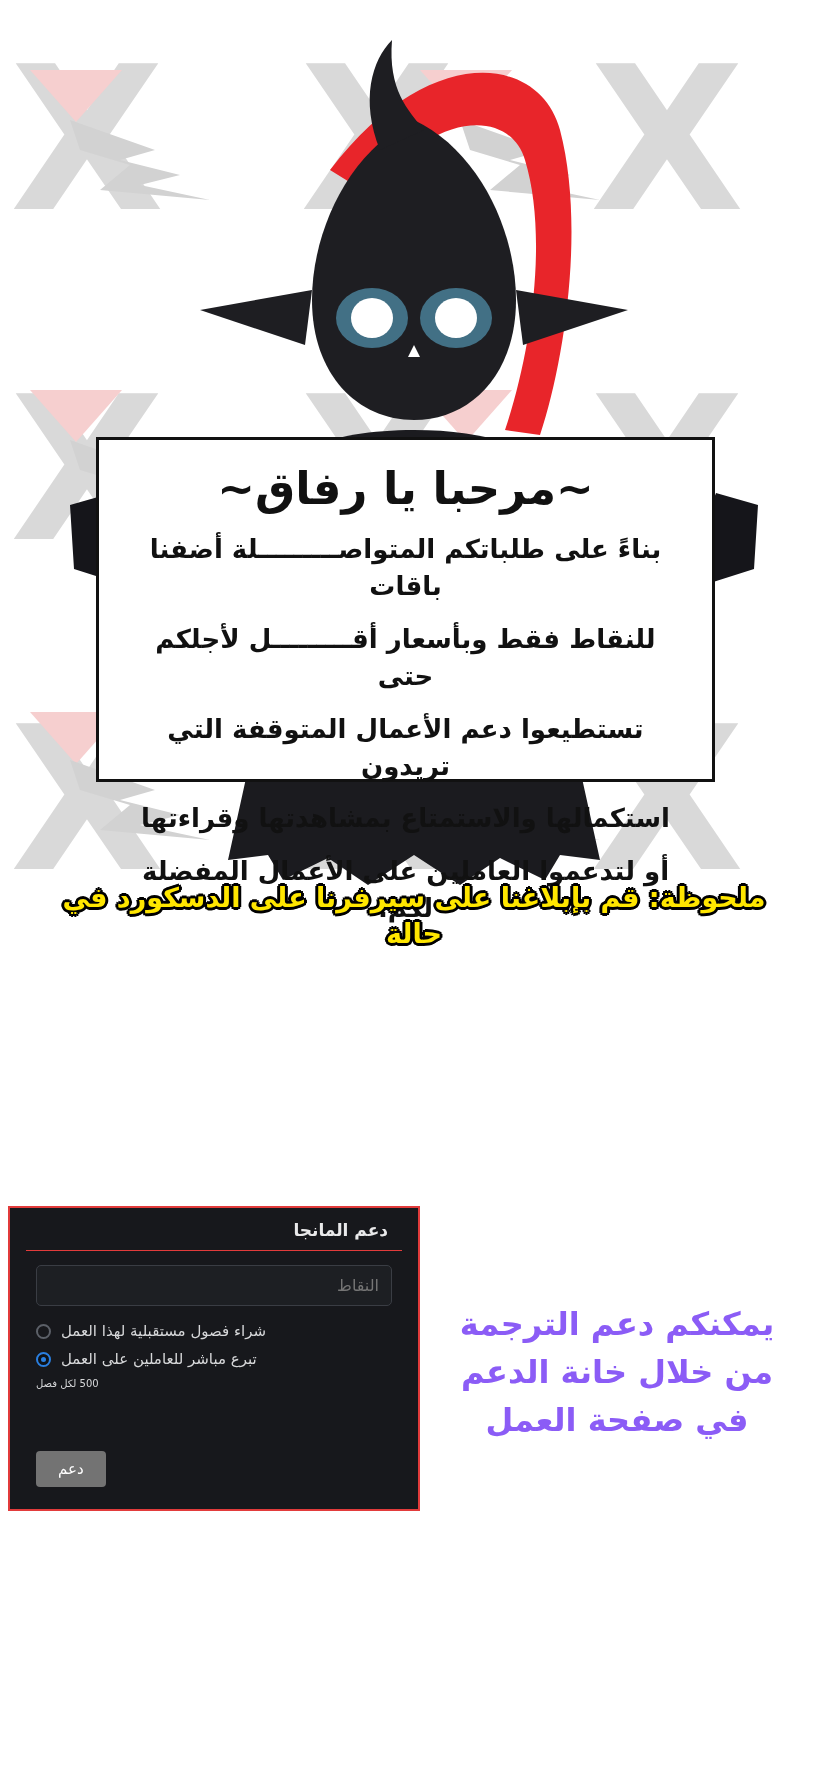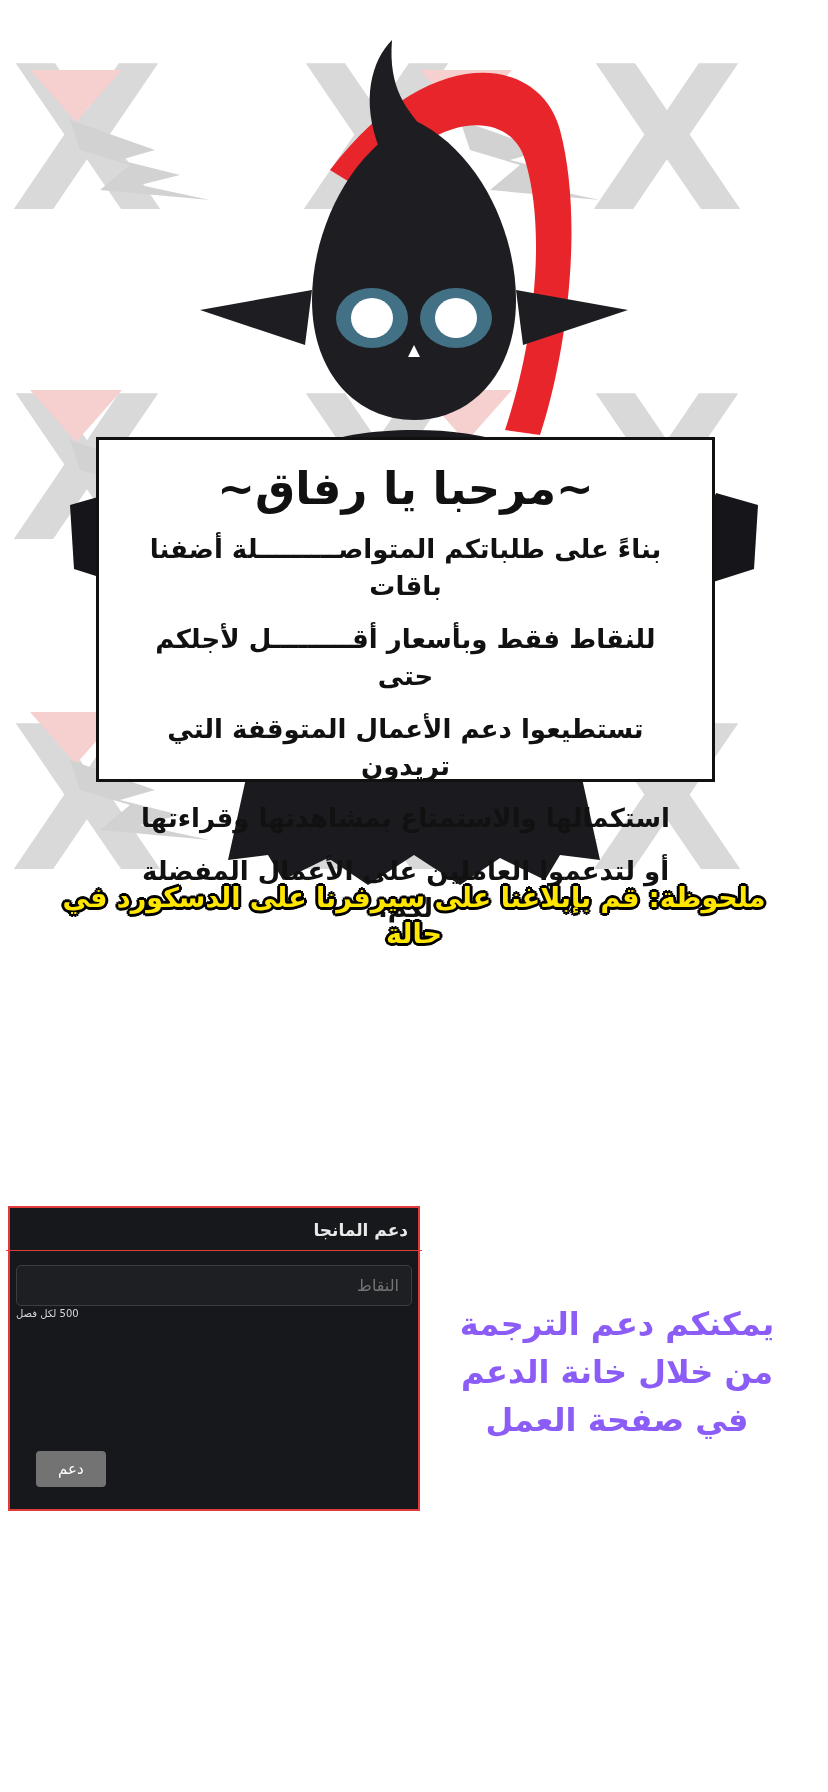--- a/index.html
+++ b/index.html
@@ -100,21 +100,21 @@
 
   
   .support-panel{
     position:absolute;
     left:8px;top:1206px;
     width:412px;height:305px;
     background:#17181c;
     border:2px solid #e23b3b;
     box-sizing:border-box;
     z-index:5;
-    padding:10px 6px;
+    padding:10px 26px;
   }
   .panel-header{
     color:#e9e9ea;
     font-size:17px;
     font-weight:bold;
     text-align:right;
     padding:6px 4px 10px 4px;
     border-bottom:1px solid #e23b3b;
     margin:-4px -10px 14px -10px;
     padding-right:14px;
@@ -281,20 +281,30 @@
 
 <div class="note">
   <div>ملحوظة: قم بإبلاغنا على سيرفرنا على الدسكورد في حالة</div>
 </div>
 
 <div class="support-panel">
   <div class="panel-header">دعم المانجا</div>
 
   <input class="points-input" type="text" placeholder="النقاط" style="">
 
+  <div class="radio-list">
+    <div class="radio-row">
+      <span class="radio-dot"></span>
+      <span class="radio-label">شراء فصول مستقبلية لهذا العمل</span>
+    </div>
+    <div class="radio-row">
+      <span class="radio-dot checked"></span>
+      <span class="radio-label">تبرع مباشر للعاملين على العمل</span>
+    </div>
+  </div>
 
   <div class="price-line">500 لكل فصل</div>
 
   <button class="support-btn">دعم</button>
 </div>
 
 <div class="side-caption">
   <div>يمكنكم دعم الترجمة</div>
   <div>من خلال خانة الدعم</div>
   <div>في صفحة العمل</div>

